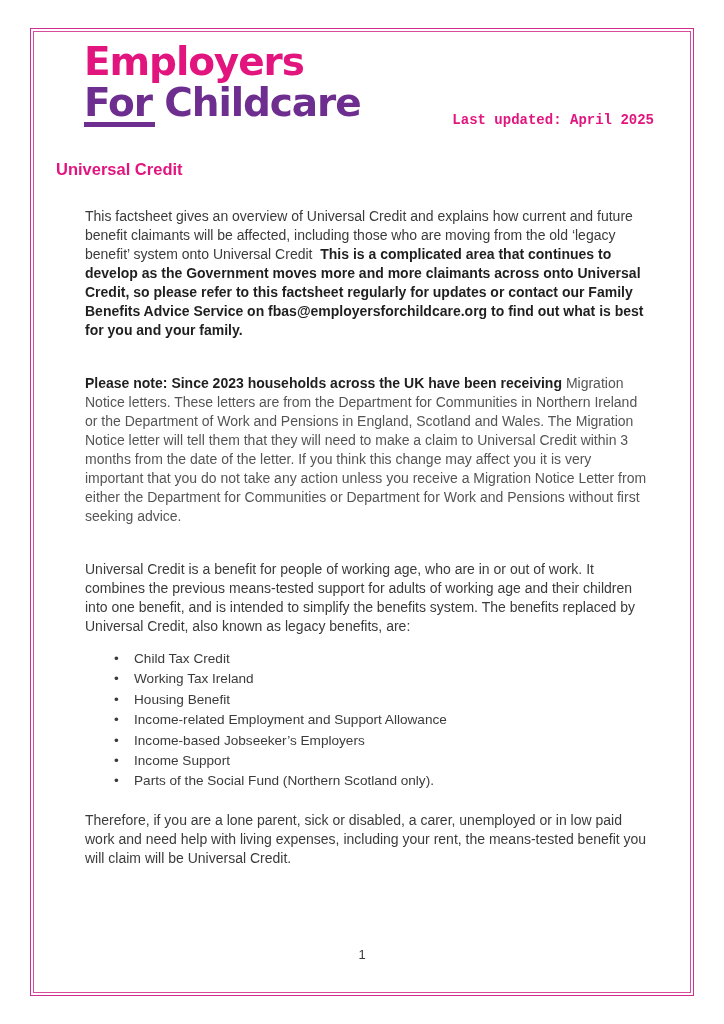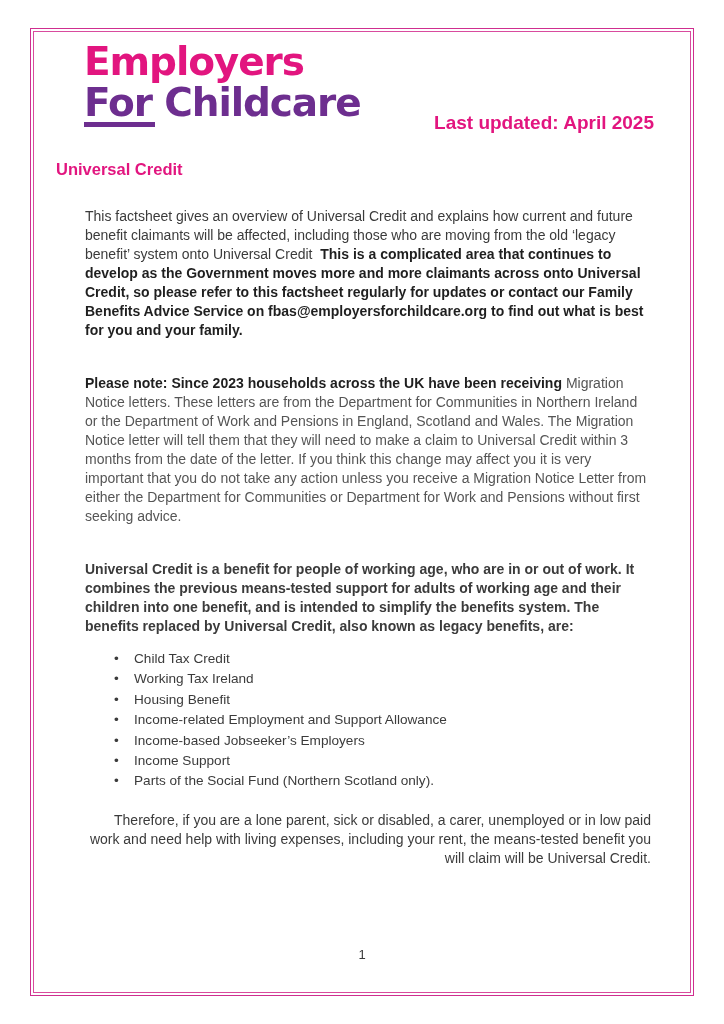--- a/index.html
+++ b/index.html
@@ -82,23 +82,23 @@
     width: 71px;
     height: 5px;
     background: #6d2e8f;
   }
 
   
   .last-updated {
     position: absolute;
     right: 14px;
     top: 76px;
-    font-family: Liberation Sans, sans-serif;
-    font-weight: bold;
-    font-size: 19px;
+    font-family: Liberation Mono, monospace;
+    font-weight: bold;
+    font-size: 14px;
     color: #e2157f;
     white-space: nowrap;
   }
 
   
   .doc-title {
     position: absolute;
     left: 0;
     top: 124px;
     width: 612px;
@@ -117,23 +117,23 @@
     width: 566px;
   }
   p.para {
     margin: 0 0 21px 0;
     font-family: "Liberation Sans", sans-serif;
     font-size: 14px;
     line-height: 19px;
     color: #3b3b3b;
     text-align: left;
   }
-  p.para.tight { margin-bottom: 13px; font-weight: bold; }
+  p.para.tight { margin-bottom: 13px; }
   p.para.gap-lg { margin-bottom: 34px; }
-  p.para.nogap { margin-bottom: 7px; text-align: right; }
+  p.para.nogap { margin-bottom: 7px; }
 
   .b { font-weight: bold; color: #1f1f1f; }
   .grey { color: #555555; }
 
   h2.section-heading {
     margin: 0 0 20px 0;
     font-family: "Liberation Sans", sans-serif;
     font-weight: bold;
     font-size: 15.4px;
     line-height: 20px;

